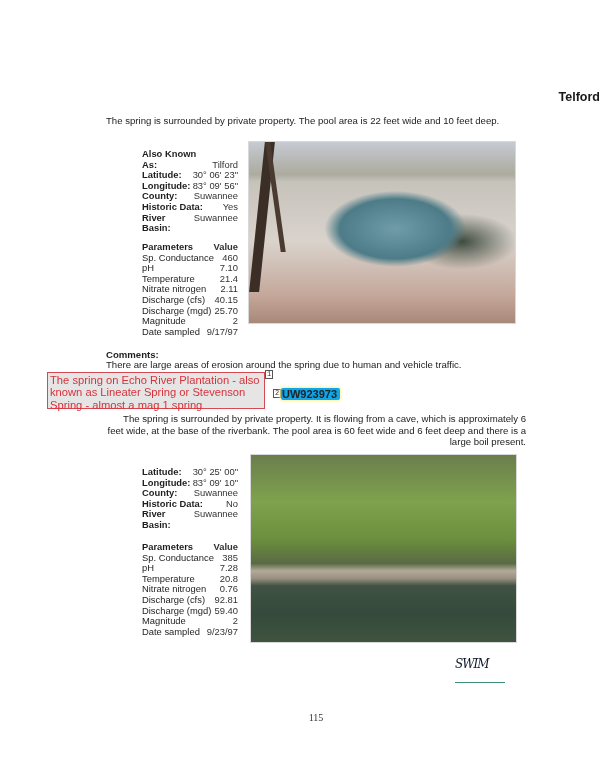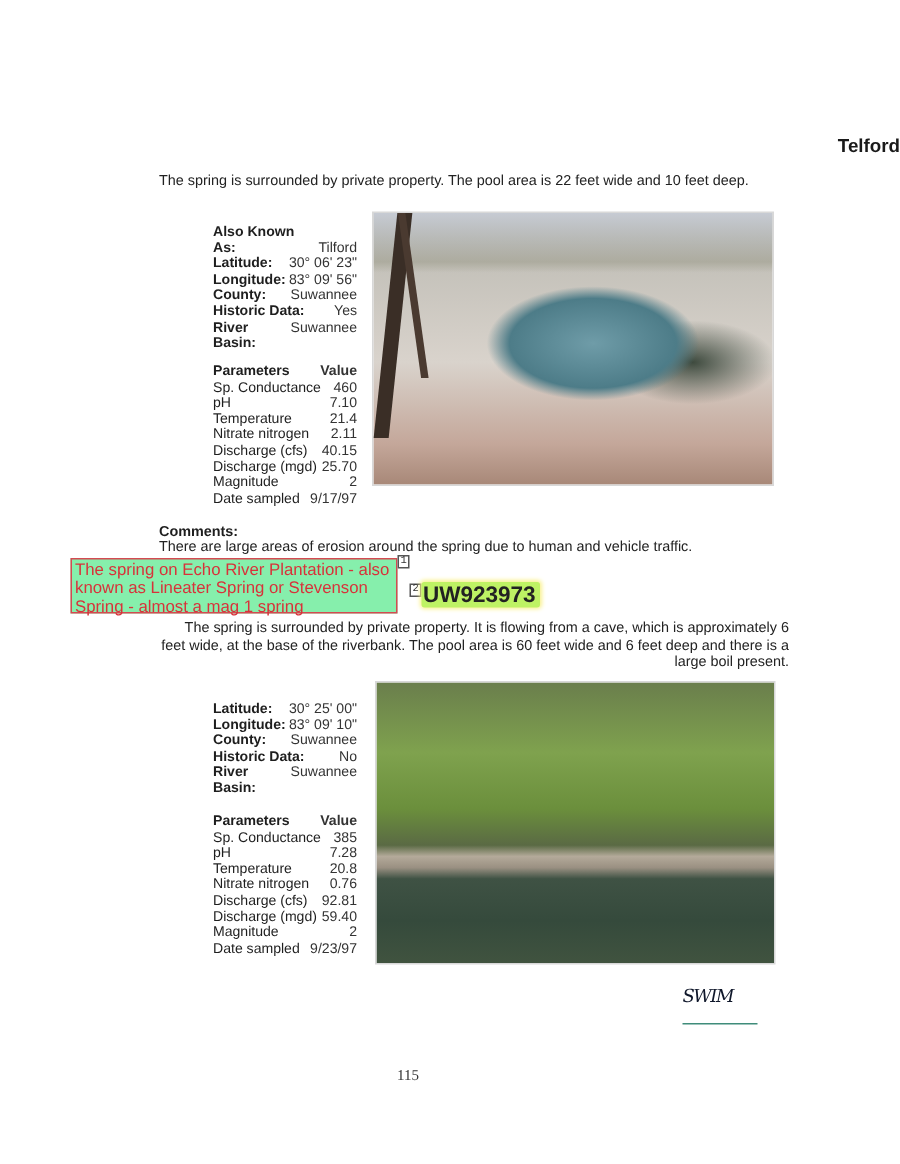--- a/index.html
+++ b/index.html
@@ -28,30 +28,30 @@
     .photo1 .trunk { position: absolute; left: 8px; top: 0; width: 10px; height: 150px; background: #3a2e26; transform: skewX(-6deg); }
     .photo1 .trunk2 { position: absolute; left: 24px; top: 0; width: 5px; height: 110px; background: #4a3a30; transform: skewX(8deg); }
     .photo2 {
       left: 250px; top: 454px; width: 265px; height: 187px;
       background:
         linear-gradient(180deg, #6a7e4c 0%, #7fa24e 25%, #6b8f3c 45%, #5a6a44 58%, #b4aa9a 62%, #9a9082 66%, #3f5244 70%, #354a3c 85%, #40533f 100%);
     }
     .annot-box {
       left: 47px; top: 372px; width: 218px; height: 37px;
       border: 1px solid #d44a52; color: #d8323a; font-size: 11.2px; line-height: 12.4px;
-      padding: 1px 2px; box-sizing: border-box; background: #86efac;
+      padding: 1px 2px; box-sizing: border-box; background: #e5e5e5;
     }
     .marker {
       font-family: "Liberation Mono", monospace; font-size: 7px; line-height: 7px;
       border: 1px solid #555; padding: 0 1px; background: #fff; color: #333;
     }
-    .tag { left: 273px; top: 388px; font-weight: bold; font-size: 15px; background: #bef264; padding: 0 3px 0 1px; border-radius: 2px; color: #222; box-shadow: 0 0 3px 1px #f9f190; }
+    .tag { left: 273px; top: 388px; font-weight: bold; font-size: 11px; background: #0ea5e9; padding: 0 3px 0 1px; border-radius: 2px; color: #222; box-shadow: 0 0 3px 1px #f9f190; }
     .logo { left: 455px; top: 657px; font-family: "DejaVu Serif", serif; font-style: italic; font-size: 12px; color: #0f172a; letter-spacing: -1px; }
     .logo-line { left: 455px; top: 682px; width: 50px; height: 1px; background: #3f8c7a; }
-    .pagenum { left: 0; width: 544px; top: 712px; text-align: center; font-family: "Liberation Serif", serif; font-size: 10px; color: #333; }
+    .pagenum { left: 0; width: 544px; top: 712px; text-align: center; font-family: "Liberation Serif", serif; font-size: 10px; color: #333; padding-left: 44px; }
   </style>
 </head>
 <body>
 
 <div class="abs title">Telford</div>
 <div class="abs para" style="top:115px; width:420px;">The spring is surrounded by private property.  The pool area is 22 feet wide and 10 feet deep.</div>
 
 <div class="abs info" style="top:149px;">
   <div class="row">
       <span class="k">Also Known</span>

